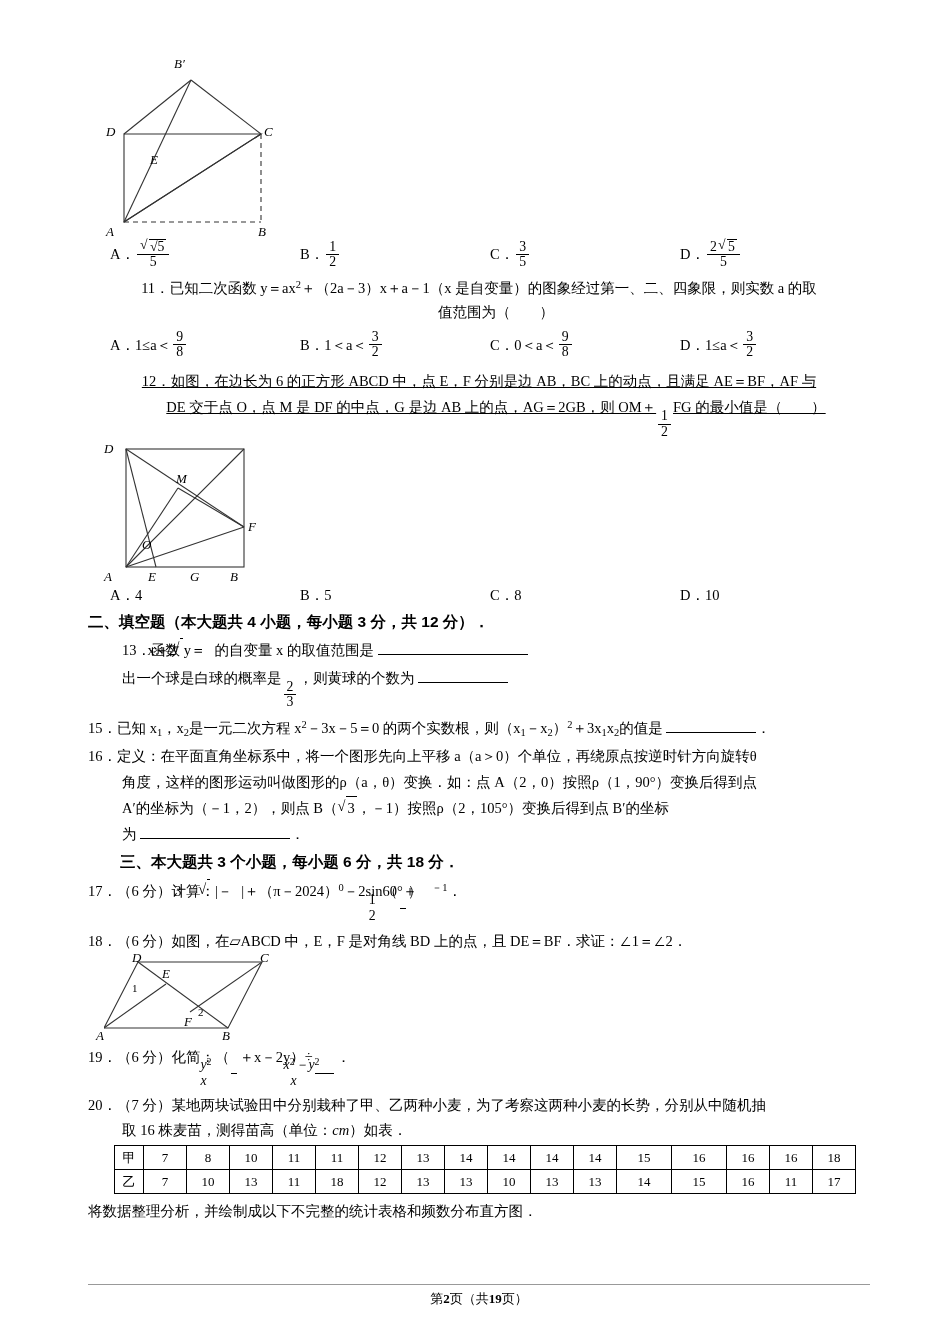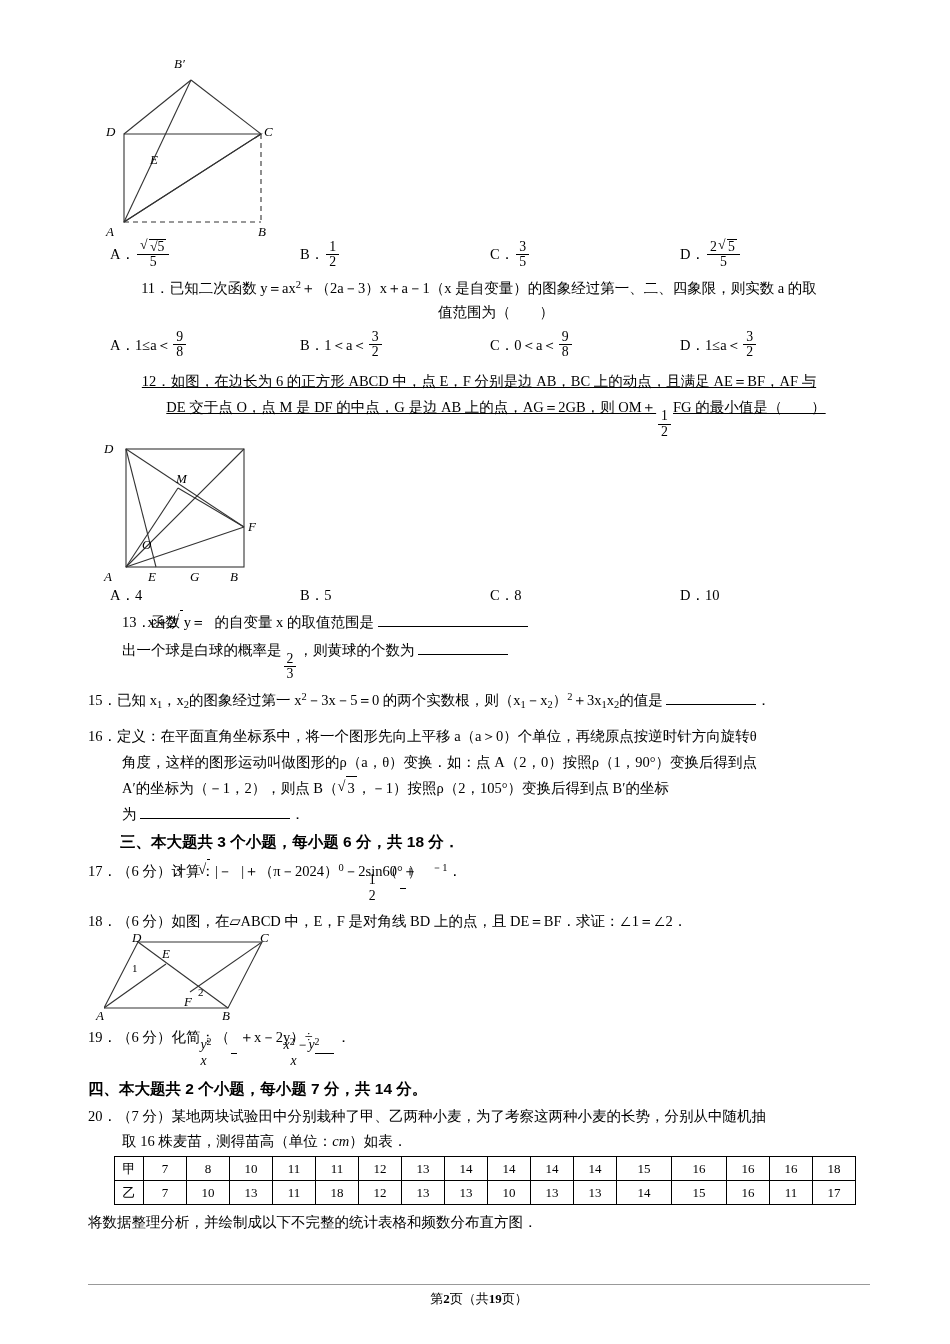--- a/index.html
+++ b/index.html
@@ -181,43 +181,44 @@
           <span>B．5</span>
         </div>
       <div class="opt">
           <span>C．8</span>
         </div>
       <div class="opt">
           <span>D．10</span>
         </div>
     </div>
 
+    <div class="sec-head" style="margin-top:7px;">二、填空题（本大题共 4 小题，每小题 3 分，共 12 分）．</div>
 
     <div class="q-line" style="margin-top:5px;">
       <span class="hang" style="display:inline;">
         <span>13．</span><span>函数 y＝</span><span class="sqrt"><span class="rad">x＋2</span></span><span>的自变量 x 的取值范围是 </span><span class="blank-l"></span>
       </span>
     </div>
 
     <div class="q-line" style="margin-top:5px;">
       <div class="hang2" style="margin-top:3px;">
         <span>出一个球是白球的概率是</span><span class="frac">
             <span class="num">2</span>
             <span class="den">3</span>
           </span><span>，则黄球的个数为 </span><span class="blank"></span>
       </div>
     </div>
 
     <div class="q-line" style="margin-top:7px;">
       <div class="hang">
-        <span>15．</span><span>已知 x</span><sub>1</sub><span>，x</span><sub>2</sub><span>的图象经过第一 x</span><sup>2</sup><span>－3x－5＝0 的两个实数根，则（x</span><sub>1</sub><span>－x</span><sub>2</sub><span>）</span><sup>2</sup><span>＋3x</span><sub>1</sub><span>x</span><sub>2</sub><span>的值是 </span><span class="blank"></span><span>．</span>
-      </div>
-    </div>
-
-    <div class="q-line" style="margin-top:13px;">
+        <span>15．</span><span>已知 x</span><sub>1</sub><span>，x</span><sub>2</sub><span>是一元二次方程 x</span><sup>2</sup><span>－3x－5＝0 的两个实数根，则（x</span><sub>1</sub><span>－x</span><sub>2</sub><span>）</span><sup>2</sup><span>＋3x</span><sub>1</sub><span>x</span><sub>2</sub><span>的值是 </span><span class="blank"></span><span>．</span>
+      </div>
+    </div>
+
+    <div class="q-line" style="margin-top:5px;">
       <div class="hang">
         <span>16．</span><span>定义：在平面直角坐标系中，将一个图形先向上平移 a（a＞0）个单位，再绕原点按逆时针方向旋转θ</span>
       </div>
       <div class="hang2" style="margin-top:3px;"><span>角度，这样的图形运动叫做图形的ρ（a，θ）变换．如：点 A（2，0）按照ρ（1，90°）变换后得到点</span></div>
       <div class="hang2" style="margin-top:3px;">
         <span>A′的坐标为（－1，2），则点 B（</span><span class="sqrt"><span class="rad">3</span></span><span>，－1）按照ρ（2，105°）变换后得到点 B′的坐标</span>
       </div>
       <div class="hang2" style="margin-top:3px;">
         <span>为 </span><span class="blank-l"></span><span>．</span>
       </div>
@@ -262,21 +263,20 @@
         <span>19．</span><span>（6 分）</span><span>化简：（</span><span class="frac">
             <span class="num"><span style="font-style:italic;">y</span><sup>2</sup></span>
             <span class="den" style="font-style:italic;">x</span>
           </span><span>＋x－2y）÷</span><span class="frac">
             <span class="num"><span style="font-style:italic;">x</span><sup>2</sup><span style="font-style:italic;">－y</span><sup>2</sup></span>
             <span class="den" style="font-style:italic;">x</span>
           </span><span>．</span>
       </div>
     </div>
 
-    <div class="sec-head" style="margin-top:10px;">四、本大题共 2 个小题，每小题 7 分，共 14 分。</div>
 
     <div class="q-line" style="margin-top:5px;">
       <div class="hang">
         <span>20．</span><span>（7 分）</span><span>某地两块试验田中分别栽种了甲、乙两种小麦，为了考察这两种小麦的长势，分别从中随机抽</span>
       </div>
       <div class="hang2" style="margin-top:3px;">
         <span>取 16 株麦苗，测得苗高（单位：</span><i>cm</i><span>）如表．</span>
       </div>
     </div>
 

